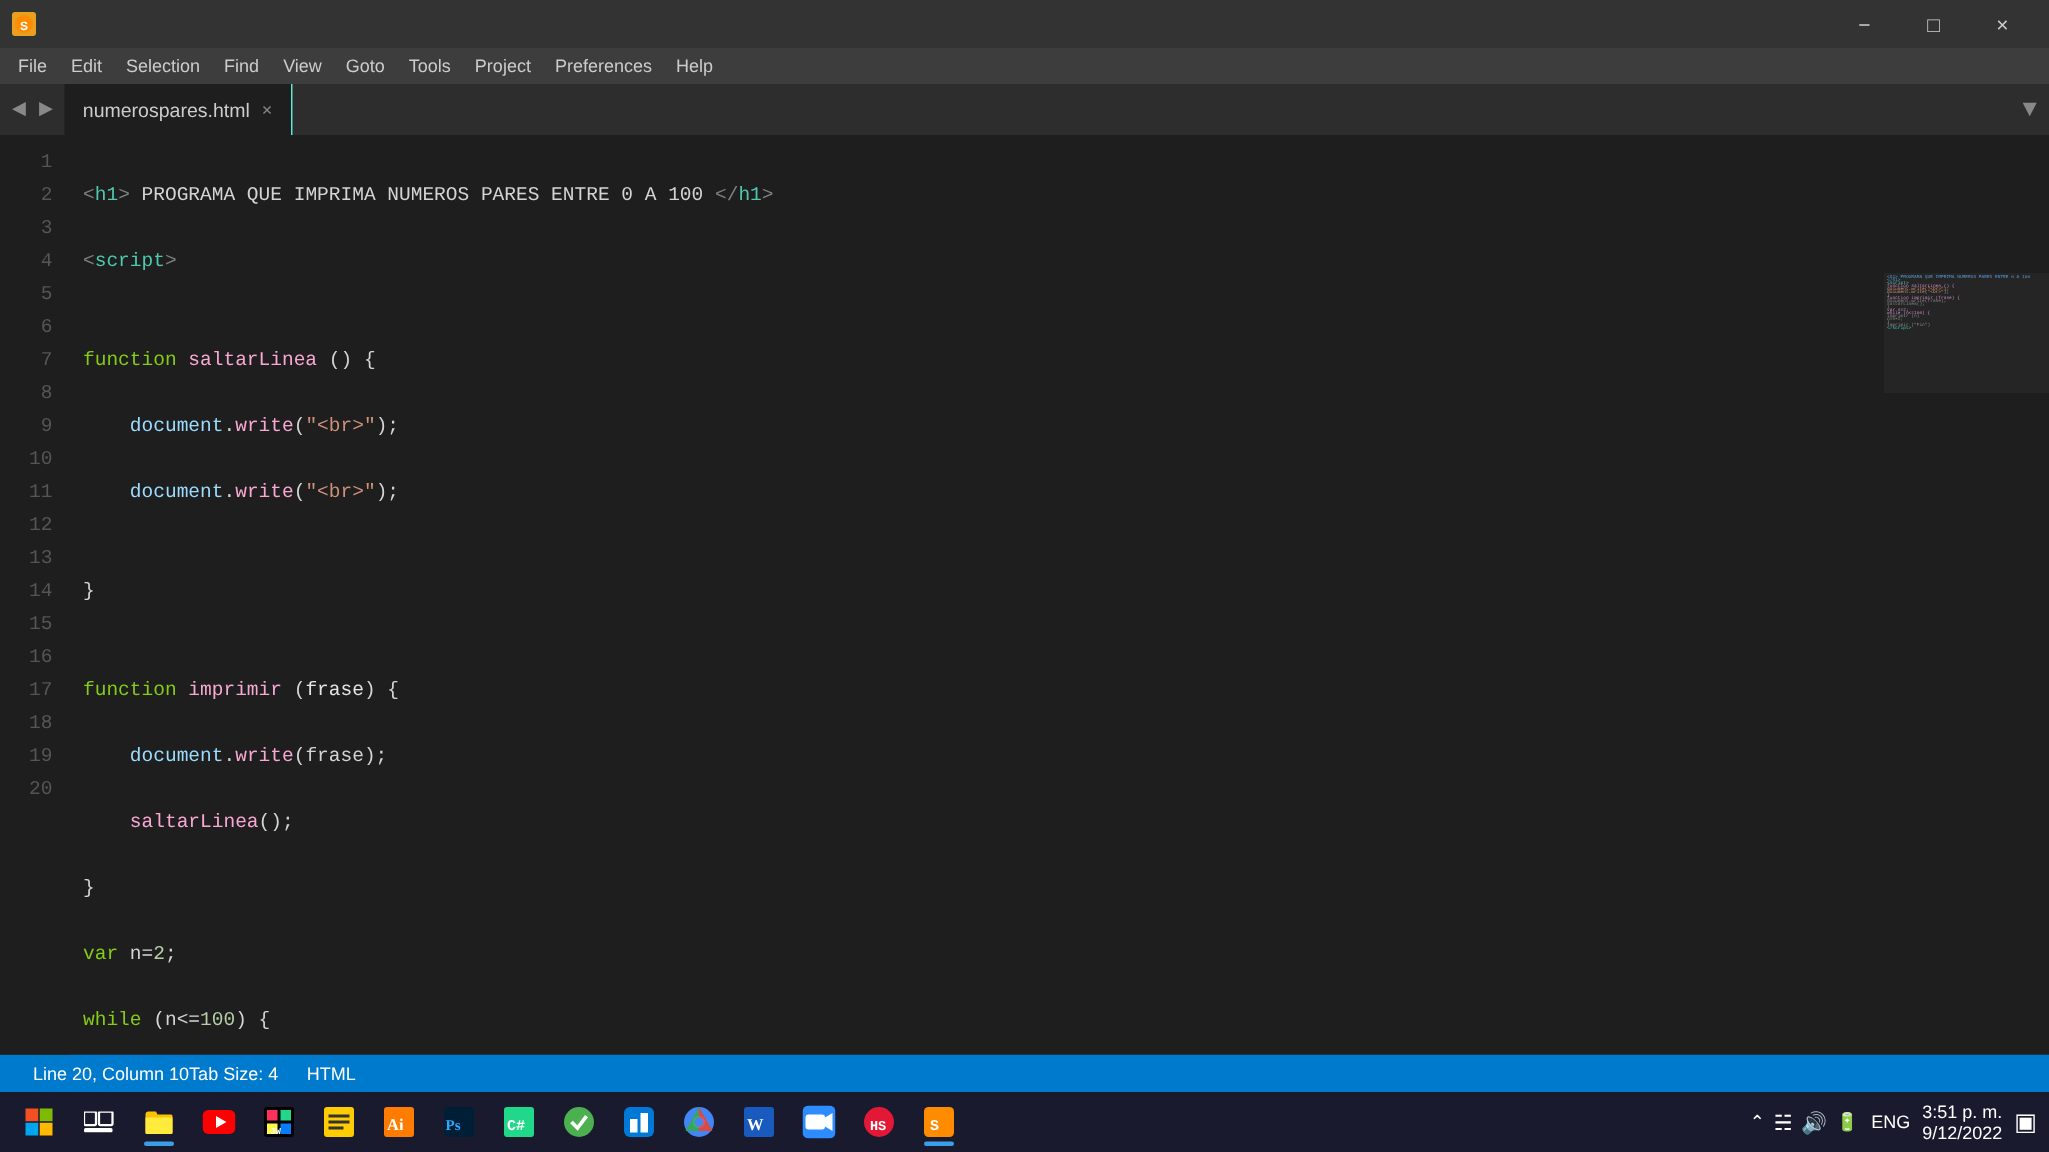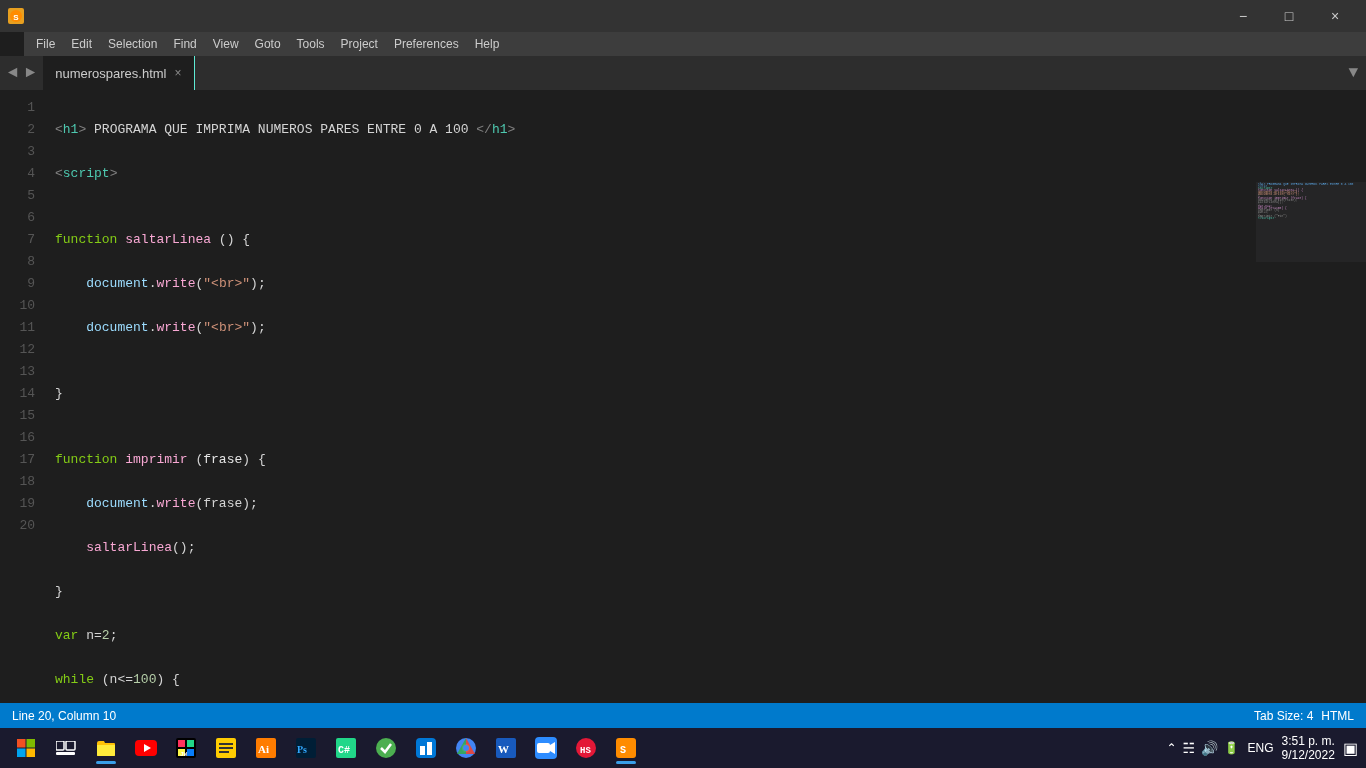--- a/index.html
+++ b/index.html
@@ -25,21 +25,20 @@
     
     #menubar {
       background: #3d3d3d;
       height: 24px;
       display: flex;
       align-items: center;
       padding: 0 4px;
       font-size: 12px;
       font-family: 'Segoe UI', sans-serif;
       color: #ccc;
-      margin-left: 24px;
     }
     .menu-item { padding: 2px 8px; cursor: pointer; height: 24px; display: flex; align-items: center; }
 
     
     #tabbar {
       background: #2d2d2d;
       height: 35px;
       display: flex;
       align-items: stretch;
       border-bottom: 1px solid #1e1e1e;
@@ -114,28 +113,27 @@
     .text-normal { color: #d4d4d4; }
     .tag-open { color: #808080; }
     .tag-name { color: #4ec9b0; }
 
     
     #statusbar {
       background: #007acc;
       height: 25px;
       display: flex;
       align-items: center;
-      justify-content: space-between;
-      padding: 0 12px;
+      padding: 0 22px;
       font-size: 12px;
       font-family: 'Segoe UI', sans-serif;
       color: white;
     }
     #statusbar-left { display: flex; align-items: center; gap: 8px; }
-    #statusbar-right { display: flex; align-items: center; gap: 8px; }
+    #statusbar-right { display: flex; align-items: center; gap: 19px; }
 
     
     #taskbar {
       background: #1a1a2e;
       height: 40px;
       display: flex;
       align-items: center;
       justify-content: space-between;
       padding: 0 8px;
       position: fixed;

